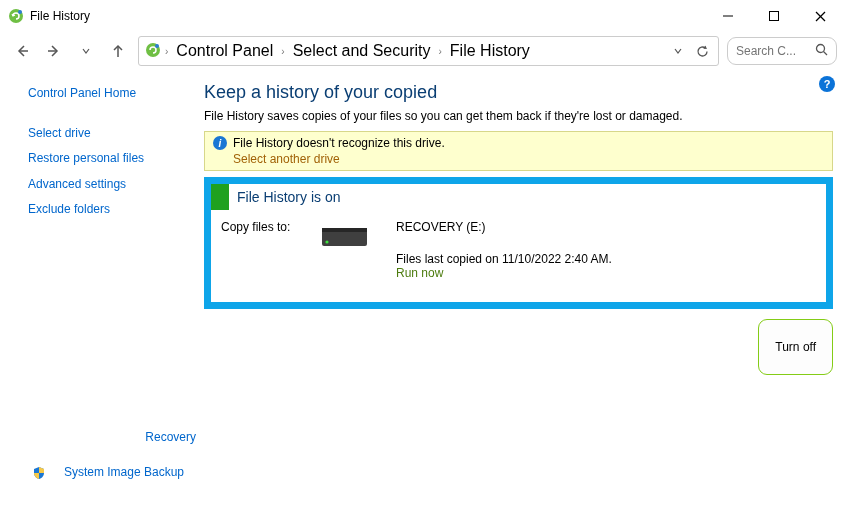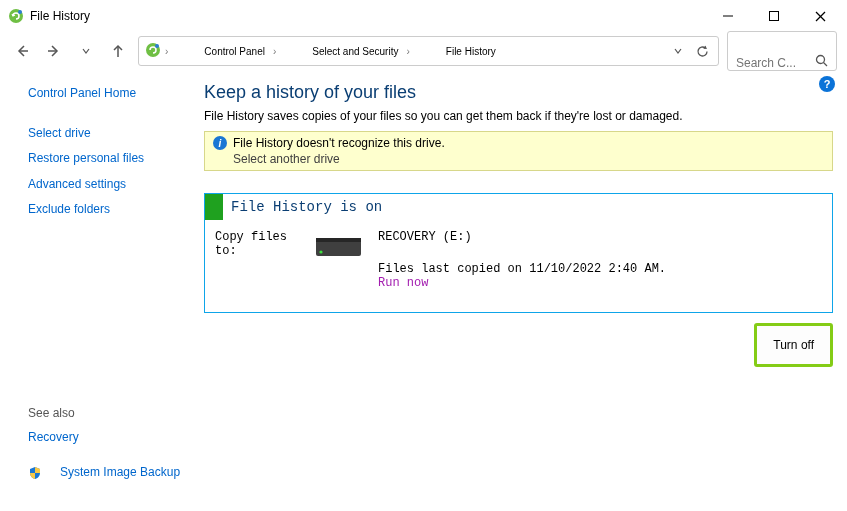--- a/index.html
+++ b/index.html
@@ -6,57 +6,57 @@
   body { font-family: "Segoe UI", Arial, sans-serif; font-size: 12px; color: #000; background: #fff; width: 847px; height: 511px; overflow: hidden; }
   .titlebar { display: flex; align-items: center; height: 32px; padding: 0 4px 0 8px; }
   .titlebar .app-icon { width: 16px; height: 16px; margin-right: 6px; }
   .titlebar .title { font-size: 12px; }
   .titlebar .spacer { flex: 1; }
   .win-btn { width: 46px; height: 28px; display: flex; align-items: center; justify-content: center; }
   .win-btn svg { stroke: #000; }
   .toolbar { display: flex; align-items: center; height: 38px; padding: 0 10px; gap: 8px; }
   .nav-btn { width: 24px; height: 24px; display:flex; align-items:center; justify-content:center; color:#606060; }
   .addr-bar { flex: 1; height: 30px; border: 1px solid #ccc; border-radius: 3px; display: flex; align-items: center; padding: 0 6px; gap: 4px; }
-  .crumb { font-size: 10px; color: #000; padding: 2px 4px; white-space: nowrap; margin-left: 28px; }
+  .crumb { font-size: 16px; color: #000; padding: 2px 4px; white-space: nowrap; }
   .chev { color: #7a7a7a; font-size: 10px; }
   .addr-spacer { flex:1; }
   .addr-iconbtn { width: 20px; height: 20px; display:flex; align-items:center; justify-content:center; color:#606060; }
-  .search { width: 110px; height: 40px; border: 1px solid #ccc; border-radius: 3px; display: flex; align-items: flex-end; padding: 0 8px; }
+  .search { width: 110px; height: 28px; border: 1px solid #ccc; border-radius: 9px; display: flex; align-items: center; padding: 0 8px; }
   .search input { border: none; outline: none; font-size: 12px; width: 70px; color:#777; background:transparent; }
   .search .sicon { margin-left: auto; color:#555; }
   .body-area { display: flex; height: calc(511px - 32px - 38px); padding: 6px 10px 10px 10px; }
   .sidebar { width: 194px; padding: 10px 8px 0 18px; display:flex; flex-direction:column; }
   .side-link { color: #0066cc; font-size: 12px; line-height: 1.3; margin-bottom: 10px; cursor: default; }
   .side-fill { flex:1; }
   .see-also-hdr { color:#555; font-size:12px; margin-bottom:10px; }
-  .see-also-item { display:flex; align-items:center; gap:6px; margin-bottom:8px; }
+  .see-also-item { display:flex; align-items:center; gap:6px; margin-bottom:8px;justify-content:flex-end; }
   .shield-ico { width:14px; height:14px; }
   .main { flex: 1; position: relative; padding: 0 4px 0 0; }
   .help-badge { position:absolute; top:0; right:2px; width:16px; height:16px; border-radius:50%; background:#0b73d8; color:#fff; font-size:11px; font-weight:bold; display:flex; align-items:center; justify-content:center; }
   .page-title { color: #0a3e73; font-size: 18px; font-weight: 400; margin: 6px 0 6px 0; }
   .page-desc { font-size: 12px; margin-bottom: 8px; }
   .warn-box { border: 1px solid #d7d78a; background: #feffce; padding: 4px 8px; }
   .warn-row { display:flex; align-items:center; gap:6px; }
   .info-ico { width:14px; height:14px; border-radius:50%; background:#1a77d4; color:#fff; font-size:10px; font-weight:bold; display:flex; align-items:center; justify-content:center; font-style: italic; }
-  .warn-link { color:#404040; font-size:12px; margin-left:20px; margin-top:2px; cursor:default; }
-  .status-box { border:1px solid #0ea5e9; margin-top:22px;font-family:Liberation Mono, monospace; }
+  .warn-link { color:#a16207; font-size:12px; margin-left:20px; margin-top:2px; cursor:default; }
+  .status-box { border:7px solid #0ea5e9; margin-top:6px; }
   .status-hdr { display:flex; align-items:center; height:26px; }
   .status-green { width:18px; height:26px; background:#1fa11f; margin-right:8px; }
   .status-title { color:#0a3e73; font-size:14px; }
   .status-body { padding: 10px 10px 16px 10px; font-size:12px; }
   .row { display:flex; margin-bottom:6px; }
   .lbl { width: 100px; }
-  .drive-row { display:flex; align-items:flex-start; gap:16px; }
+  .drive-row { display:flex; align-items:flex-start; gap:28px; }
   .drive-icon { width:47px; margin-top:2px; }
   .drive-name { font-size:12px; }
   .drive-err { font-style: italic; font-size:12px; }
   .copied { margin-top:18px; }
-  .run-link { color:#a21caf; cursor:default; }
+  .run-link { color:#4d7c0f; cursor:default; }
   .btn-row { display:flex; justify-content:flex-end; margin-top:10px; }
-  .w-btn { border:3px solid #84cc16; background:#fdfdfd; border-radius:3px; padding:12px 16px; font-size:12px; }
+  .w-btn { border:1px solid #84cc16; background:#fdfdfd; border-radius:9px; padding:20px 16px; font-size:12px; }
 </style>
 </head>
 <body>
 
 <div class="titlebar">
   <span class="app-icon">
     <svg viewBox="0 0 16 16" width="16" height="16">
         <circle cx="8" cy="8" r="7" fill="#6fbf44"></circle>
         <path d="M5 8 A3 3 0 1 1 8 11" fill="none" stroke="#fff" stroke-width="1.5"></path>
         <path d="M4 6 L5 8 L7 7" fill="none" stroke="#fff" stroke-width="1.2"></path>
@@ -148,40 +148,39 @@
 <div class="body-area">
 
   <div class="sidebar">
     <div class="side-link">Control Panel Home</div>
     <div style="height:14px"></div>
     <div class="side-link">Select drive</div>
     <div class="side-link">Restore personal files</div>
     <div class="side-link">Advanced settings</div>
     <div class="side-link">Exclude folders</div>
     <div class="side-fill"></div>
-    <div class="see-also-hdr">See also</div>
     <div class="see-also-item">
       <span class="side-link" style="margin:0">Recovery</span>
     </div>
     <div class="see-also-item">
       <span class="shield-ico">
         <svg viewBox="0 0 14 14" width="14" height="14">
             <path d="M7 1 L12 3 L12 7 C12 10 9.5 12.5 7 13 C4.5 12.5 2 10 2 7 L2 3 Z" fill="#1a77d4"></path>
             <path d="M7 1 L12 3 L12 7 L7 7 Z" fill="#f7c948"></path>
             <path d="M7 7 L7 13 C4.5 12.5 2 10 2 7 Z" fill="#f7c948"></path>
           </svg>
       </span>
       <span class="side-link" style="margin:12px">System Image Backup</span>
     </div>
   </div>
 
   <div class="main">
     <div class="help-badge">?</div>
 
-    <div class="page-title">Keep a history of your files</div>
+    <div class="page-title">Keep a history of your copied</div>
     <div class="page-desc">File History saves copies of your files so you can get them back if they're lost or damaged.</div>
 
     <div class="warn-box">
       <div class="warn-row">
         <span class="info-ico">i</span>
         <span>File History doesn't recognize this drive.</span>
       </div>
       <div class="warn-link">Select another drive</div>
     </div>
 

